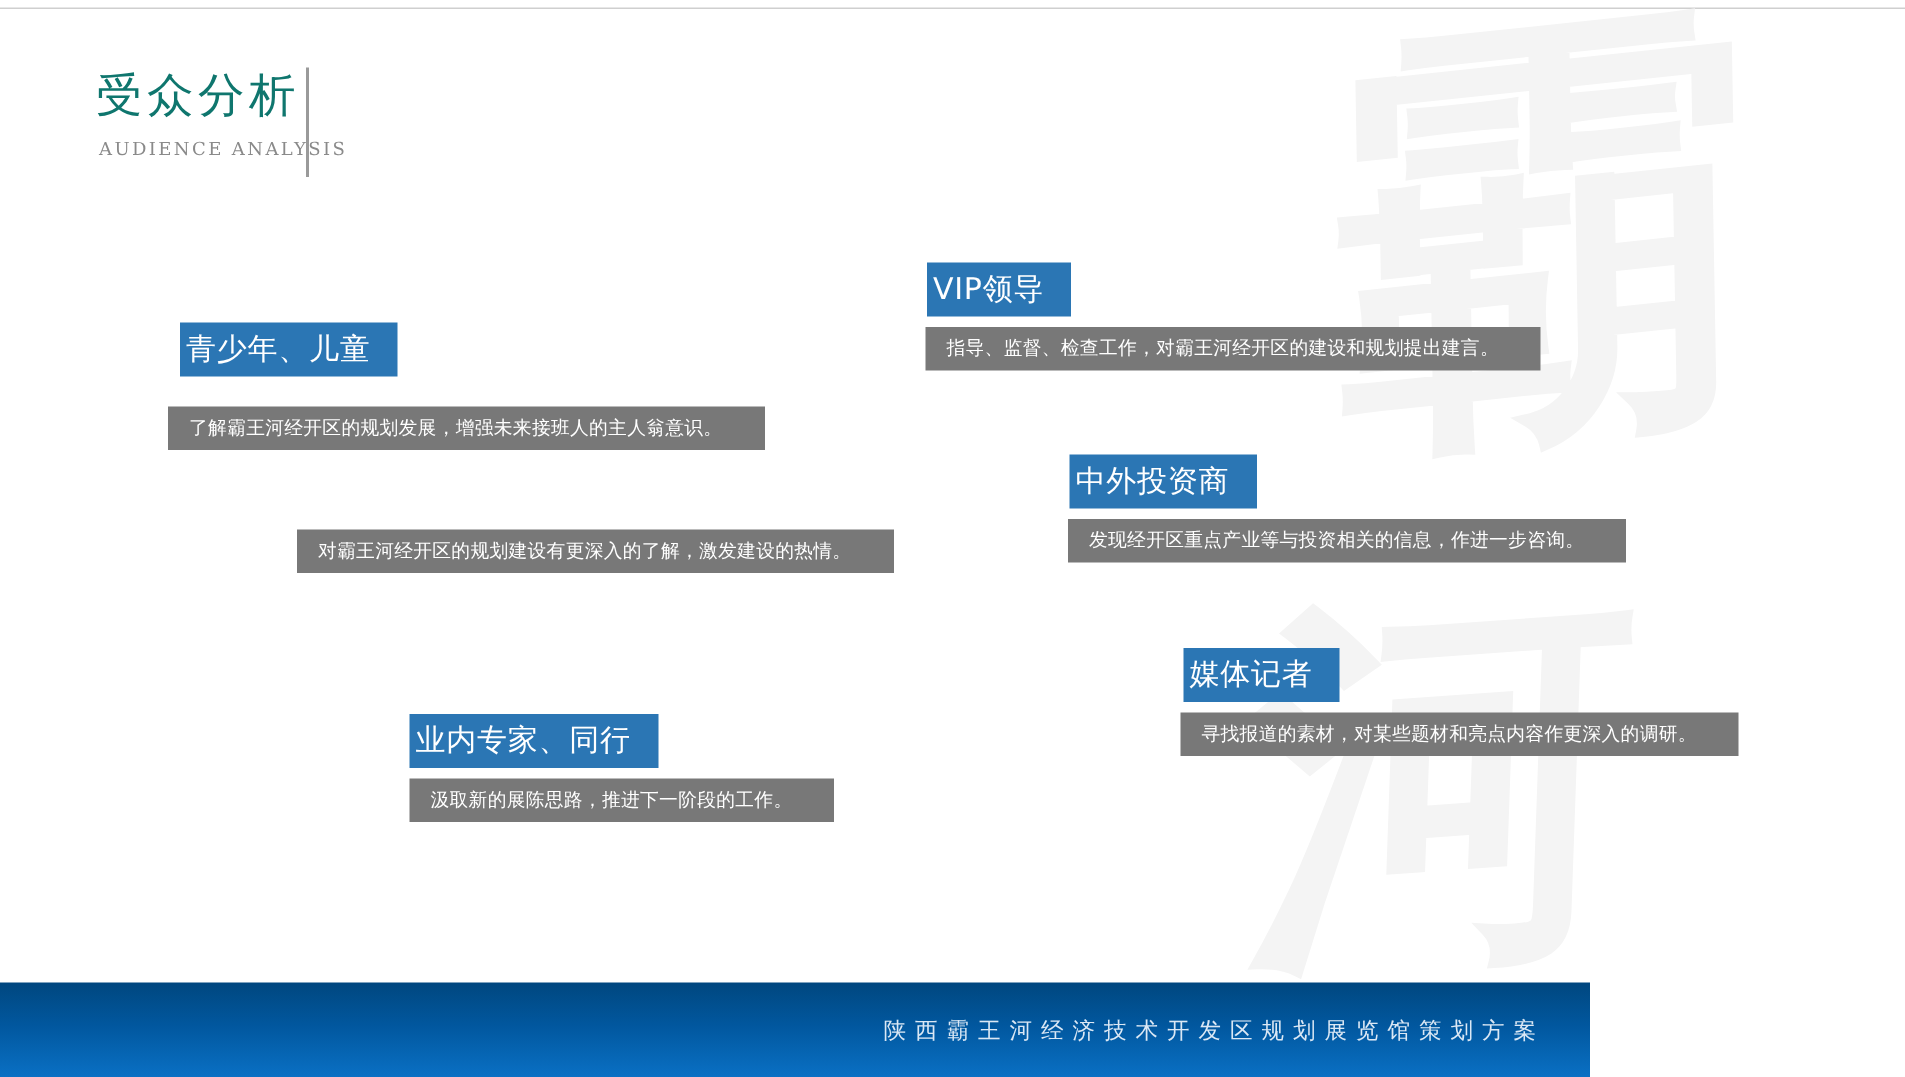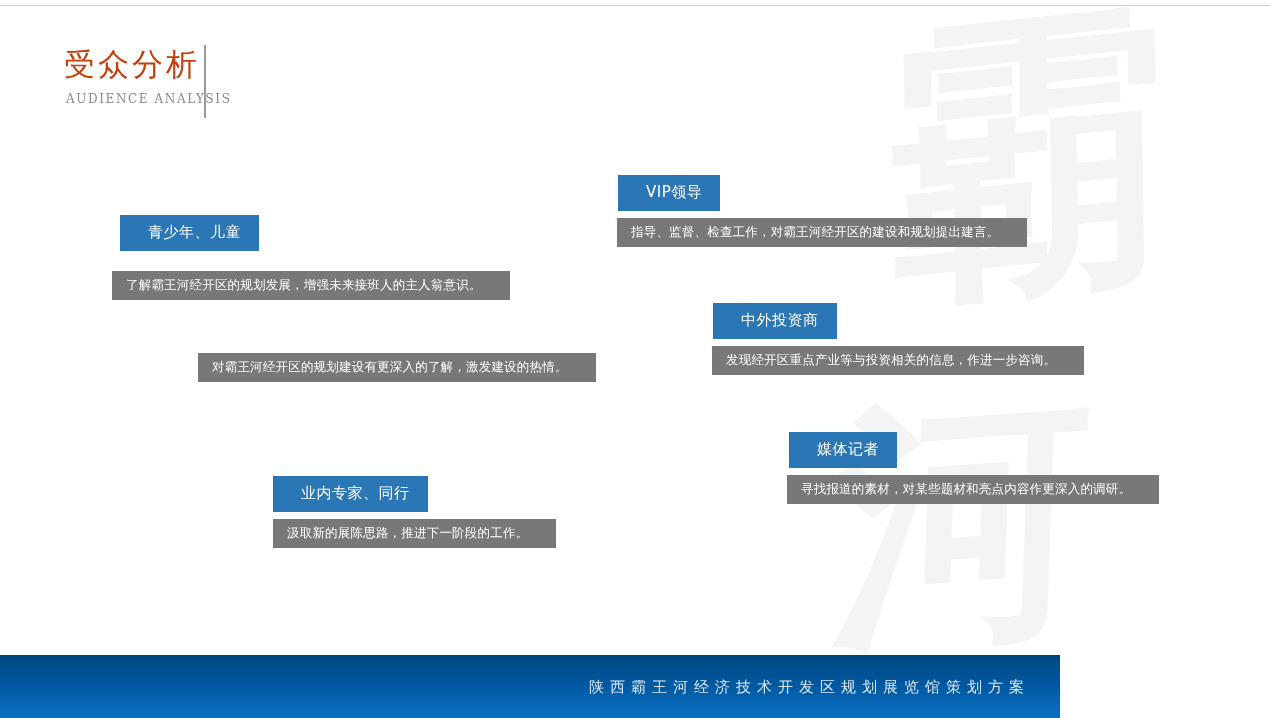--- a/index.html
+++ b/index.html
@@ -58,21 +58,21 @@
   .title-block {
     position: absolute;
     left: 64px;
     top: 44px;
     z-index: 3;
   }
   .title-cn {
     font-family: "DejaVu Serif", "Liberation Serif", serif;
     font-size: 31px;
     line-height: 40px;
-    color: #c2410c;
+    color: #0f766e;
     letter-spacing: 3px;
     white-space: nowrap;
   }
   .title-en {
     font-family: "DejaVu Serif", "Liberation Serif", serif;
     font-size: 12px;
     line-height: 18px;
     color: #8a8a8a;
     letter-spacing: 1.6px;
     white-space: nowrap;
@@ -92,23 +92,23 @@
   
   .group {
     position: absolute;
     z-index: 2;
   }
   .group-label {
     position: relative;
     display: inline-block;
     background: #2B76B4;
     color: #ffffff;
-    font-size: 15px;
+    font-size: 20px;
     line-height: 19px;
-    padding: 8px 18px 9px 28px;
+    padding: 8px 18px 9px 4px;
     white-space: nowrap;
     letter-spacing: 0.5px;
     font-family: "DejaVu Sans", "Liberation Sans", sans-serif;
   }
   .group-desc {
     position: relative;
     display: block;
     background: #787878;
     color: #ffffff;
     font-size: 12.5px;

